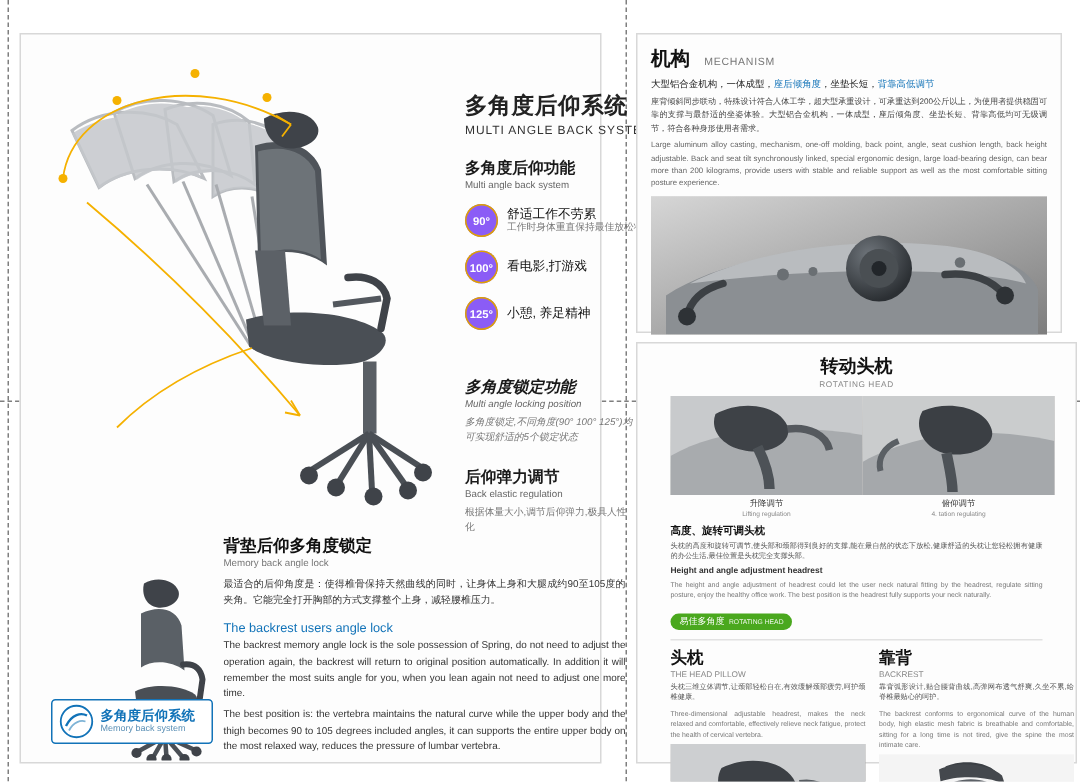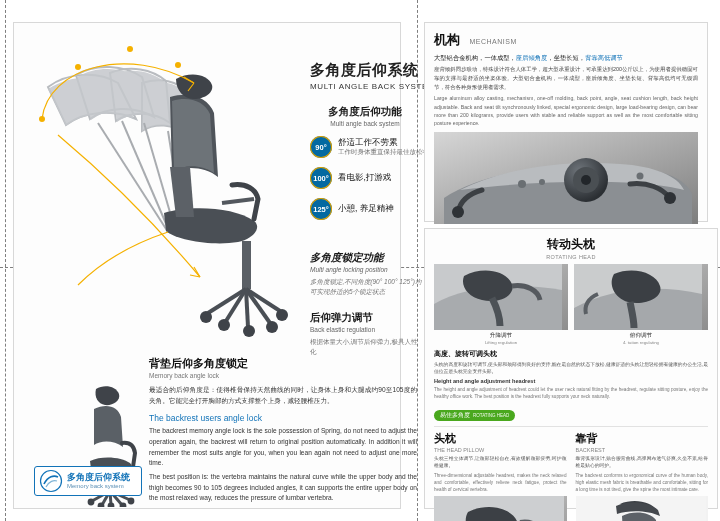--- a/index.html
+++ b/index.html
@@ -83,21 +83,21 @@
     margin-top: 1px;
   }
   .feature {
     display: flex;
     align-items: center;
     margin-top: 9px;
   }
   .badge {
     width: 22px; height: 22px;
     border-radius: 50%;
-    background: #0369a1;
+    background: #8b5cf6;
     color: #fff;
     font-size: 7.5px;
     font-weight: bold;
     display: flex;
     align-items: center;
     justify-content: center;
     flex: 0 0 auto;
     box-shadow: 0 0 0 1px #e0a200 inset;
   }
   .feature-text {
@@ -209,21 +209,21 @@
     box-sizing: border-box;
     padding: 7px 9px;
   }
   .right-bottom {
     position: absolute;
     left: 424px; top: 228px;
     width: 294px; height: 281px;
     background: #fdfdfd;
     border: 1px solid #d8d8d8;
     box-sizing: border-box;
-    padding: 7px 9px;
+    padding: 7px 22px;
   }
   .rt-title-cn {
     font-size: 13px;
     font-weight: bold;
     color: #111;
     display: inline-block;
   }
   .rt-title-en {
     font-size: 7px;
     color: #777;
@@ -428,21 +428,21 @@
           <circle cx="112" cy="22" r="3"></circle>
           <circle cx="160" cy="38" r="3"></circle>
         </g>
       </svg>
     </div>
 
     <div class="titleblock">
       <div class="t-cn">多角度后仰系统</div>
       <div class="t-en">MULTI ANGLE BACK SYSTEM</div>
 
-      <div style="margin-top:14px;text-align:center;">
+      <div style="margin-top:14px;">
         <div class="sub-cn">多角度后仰功能</div>
         <div class="sub-en">Multi angle back system</div>
       </div>
 
       <div class="feature">
         <div class="badge">90°</div>
         <div class="feature-text">
           <span>舒适工作不劳累</span>
           <span class="f-sub">工作时身体重直保持最佳放松状态</span>
         </div>

